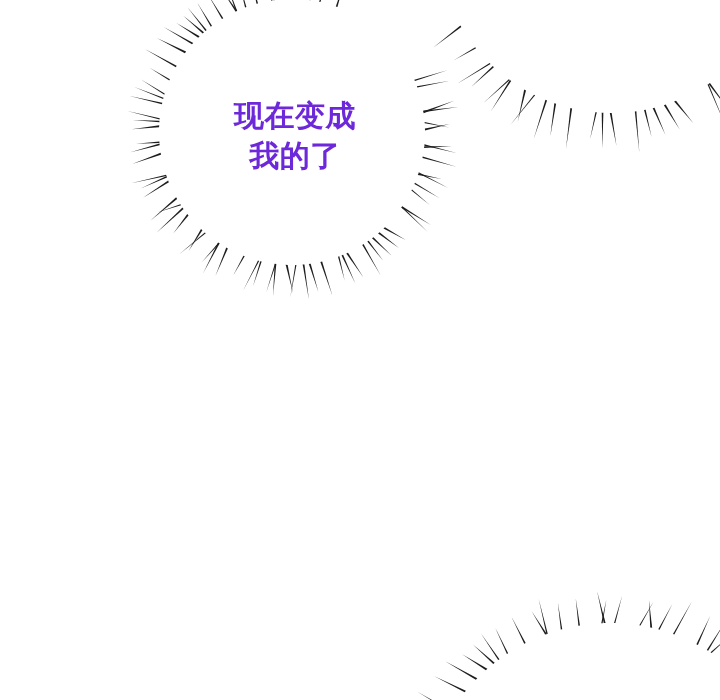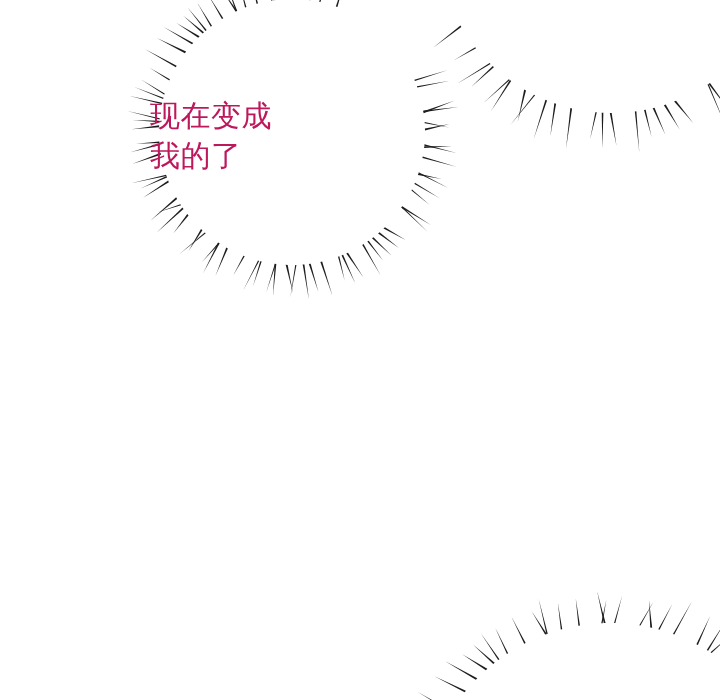--- a/index.html
+++ b/index.html
@@ -21,23 +21,24 @@
   #art {
     position: absolute;
     left: 0;
     top: 0;
     width: 720px;
     height: 700px;
     display: block;
   }
   .bubble-text {
     position: absolute;
-    color: #be185d;
+    text-align: center;
+    color: #6d28d9;
     font-family: "DejaVu Sans", "Liberation Sans", sans-serif;
-    font-weight: 400;
+    font-weight: 700;
     white-space: pre;
     line-height: 1.32;
     letter-spacing: 0.5px;
     -webkit-font-smoothing: antialiased;
   }
   #bubble-1-text {
     left: 150px;
     top: 96px;
     width: 290px;
     font-size: 30px;

